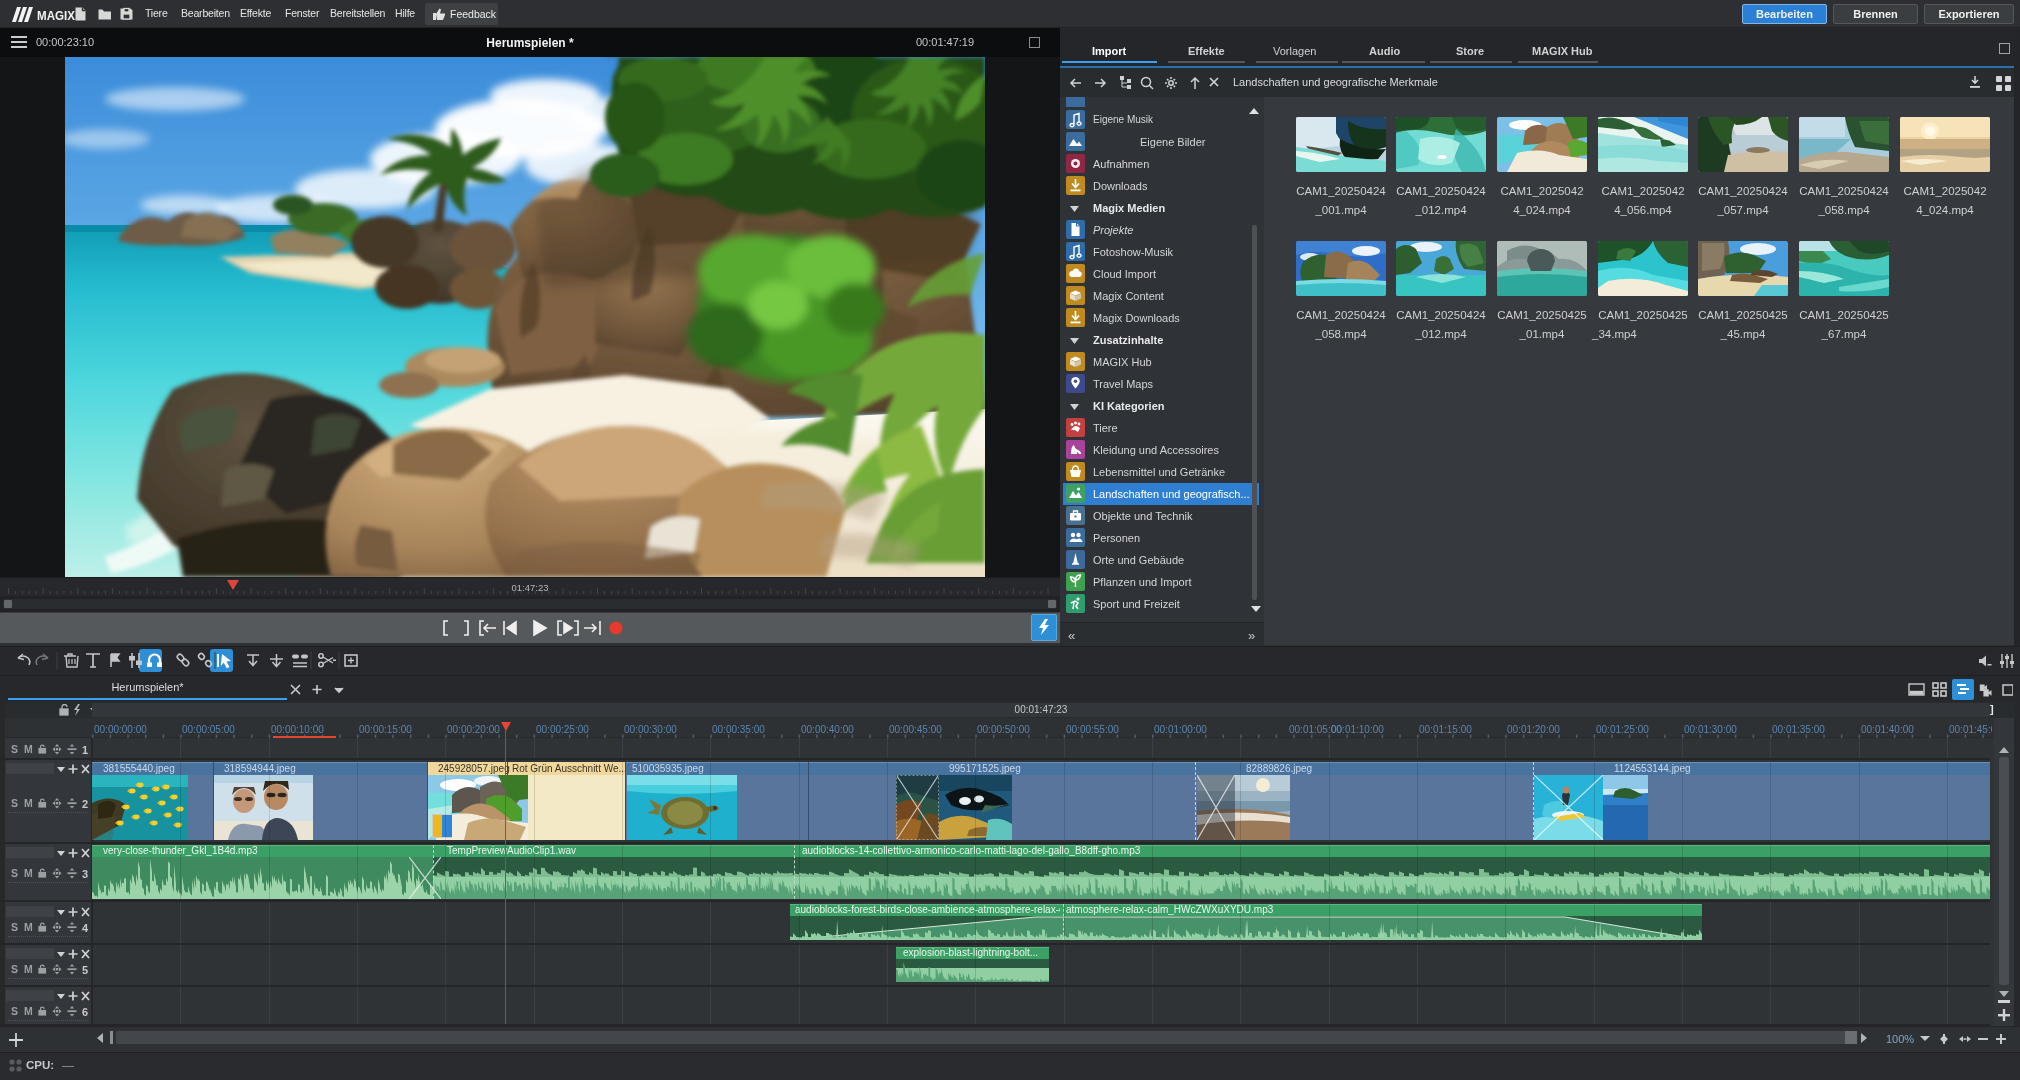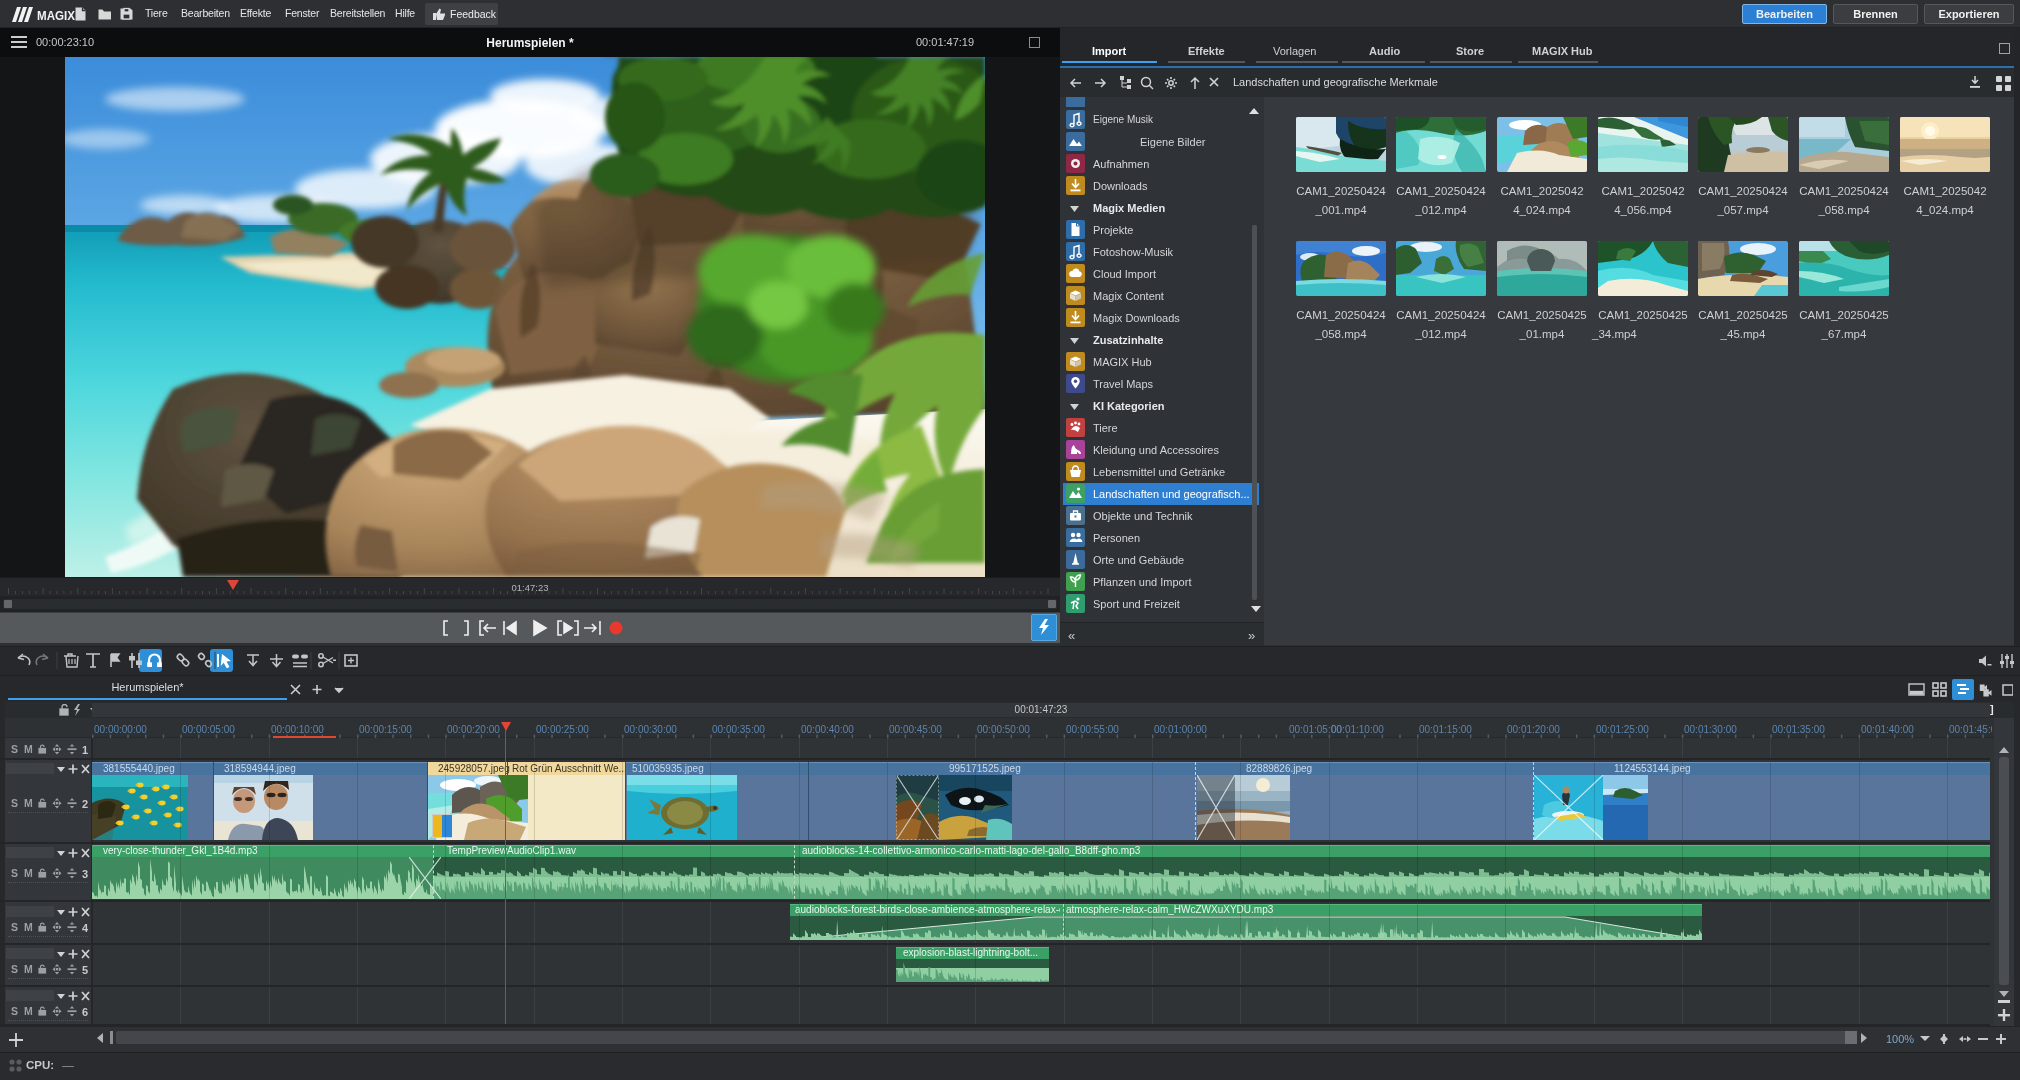--- a/index.html
+++ b/index.html
@@ -505,21 +505,21 @@
 <div class="t" style="left:1093px;top:180px;font-size:11px;color:#d4d6d8;">Downloads</div>
 <svg style="left:1070px;top:206px" width="10" height="7">
     <path d="M0 0 h9 l-4.5 6 z" fill="#d0d2d4"></path>
   </svg>
 <div class="t" style="left:1093px;top:202px;font-size:11px;font-weight:bold;color:#e8eaec;">Magix Medien</div>
 <div style="left:1066px;top:220px;width:19px;height:19px;background:#2f6da8;border-radius:2px;"></div>
 <svg style="left:1066px;top:220px" width="19" height="19" viewBox="0 0 19 19">
     <path d="M5.5 3 h5 l3 3 v10 h-8 z" fill="#fff"></path>
     <path d="M10.5 3 v3 h3" stroke="#2f6da8" stroke-width="1" fill="none"></path>
   </svg>
-<div class="t" style="left:1093px;top:224px;font-size:11px;color:#d4d6d8;">Projekte</div>
+<div class="t" style="left:1093px;top:224px;font-size:11px;color:#d4d6d8;font-style:italic;">Projekte</div>
 <div style="left:1066px;top:242px;width:19px;height:19px;background:#2f6da8;border-radius:2px;"></div>
 <svg style="left:1066px;top:242px" width="19" height="19" viewBox="0 0 19 19">
     <path d="M6 13.5 a2 1.6 0 1 0 0.1 0 M8 14 V5 l5 -1.5 V12 M13 12 a2 1.6 0 1 0 0.1 0" stroke="#fff" stroke-width="1.4" fill="none"></path>
   </svg>
 <div class="t" style="left:1093px;top:246px;font-size:11px;color:#d4d6d8;">Fotoshow-Musik</div>
 <div style="left:1066px;top:264px;width:19px;height:19px;background:#bf8b1e;border-radius:2px;"></div>
 <svg style="left:1066px;top:264px" width="19" height="19" viewBox="0 0 19 19">
     <path d="M6 13 a3 3 0 0 1 0.4 -6 a3.6 3.6 0 0 1 7 0.6 a2.6 2.6 0 0 1 -0.6 5.4 z" fill="#fff"></path>
   </svg>
 <div class="t" style="left:1093px;top:268px;font-size:11px;color:#d4d6d8;">Cloud Import</div>

